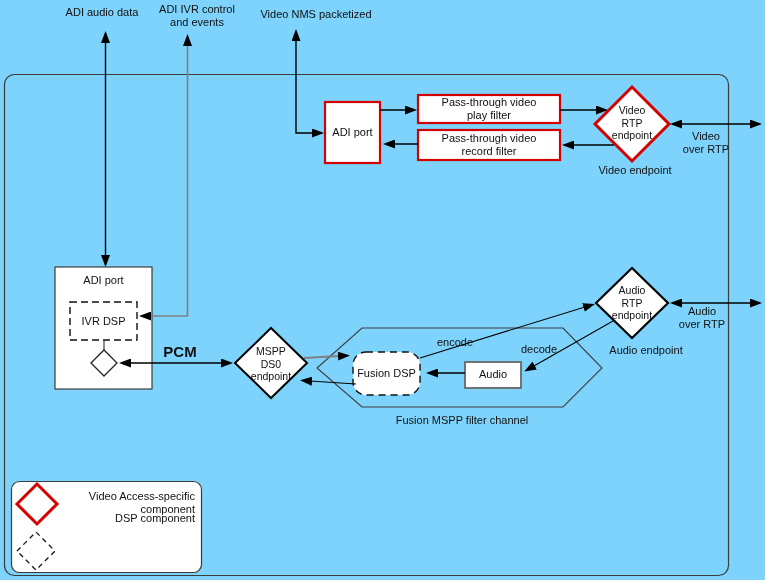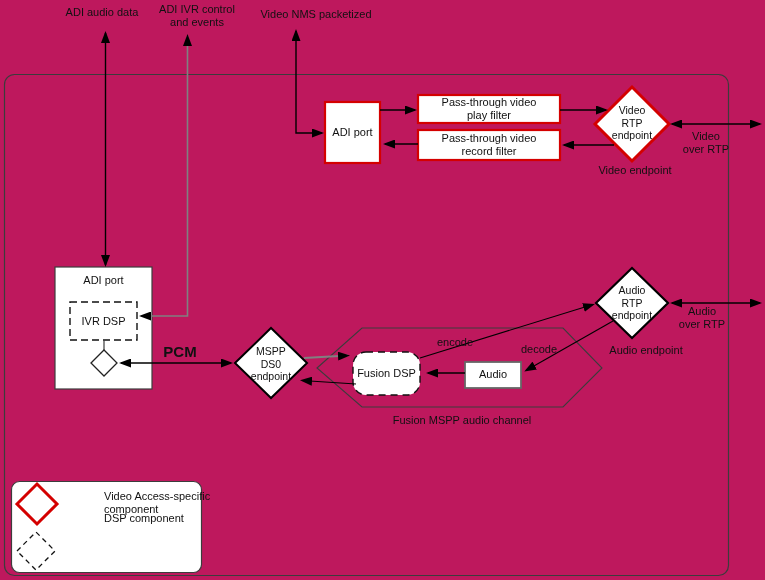--- a/index.html
+++ b/index.html
@@ -1,32 +1,32 @@
 <!DOCTYPE html>
 <html><head>
 <meta charset="utf-8">
 <style>
   html,body{margin:0;padding:0;background:#fff;}
   .canvas{
     position:relative;
     width:765px;height:580px;
-    background:#be185d;
+    background:#7dd3fc;
     font-family:"Liberation Sans", sans-serif;
     overflow:hidden;
   }
   .canvas svg{position:absolute;left:0;top:0;}
   .lbl{
     position:absolute;
     font-size:11px;
     line-height:13px;
     color:#111;
     text-align:center;
     white-space:pre-line;
   }
-  .lbl.left{text-align:left;margin-left:41px;}
+  .lbl.left{text-align:right;}
   .lbl.bold{font-weight:bold;font-size:15px;}
   .lbl.small{font-size:10.5px;line-height:12.5px;}
 </style>
 </head>
 <body>
 
 <div class="canvas">
 
   <svg width="765" height="580" viewBox="0 0 765 580">
     <defs>
@@ -96,21 +96,21 @@
   <div class="lbl" style="left:55px;top:274px;width:97px;">ADI port</div>
   <div class="lbl" style="left:70px;top:315px;width:67px;">IVR DSP</div>
   <div class="lbl bold" style="left:150px;top:345px;width:60px;">PCM</div>
   <div class="lbl small" style="left:235px;top:345px;width:72px;">MSPP
 DS0
 endpoint</div>
   <div class="lbl" style="left:353px;top:367px;width:67px;">Fusion DSP</div>
   <div class="lbl" style="left:465px;top:368px;width:56px;">Audio</div>
   <div class="lbl" style="left:413px;top:336px;width:60px;text-align:right;">encode</div>
   <div class="lbl" style="left:509px;top:343px;width:60px;">decode</div>
-  <div class="lbl" style="left:377px;top:414px;width:170px;">Fusion MSPP audio channel</div>
+  <div class="lbl" style="left:377px;top:414px;width:170px;">Fusion MSPP filter channel</div>
   <div class="lbl small" style="left:596px;top:284px;width:72px;">Audio
 RTP
 endpoint</div>
   <div class="lbl" style="left:586px;top:344px;width:120px;">Audio endpoint</div>
   <div class="lbl" style="left:662px;top:305px;width:80px;">Audio
 over RTP</div>
 
   <div class="lbl left" style="left:63px;top:490px;width:132px;">Video Access-specific
 component</div>
   <div class="lbl left" style="left:63px;top:512px;width:132px;">DSP component</div>

